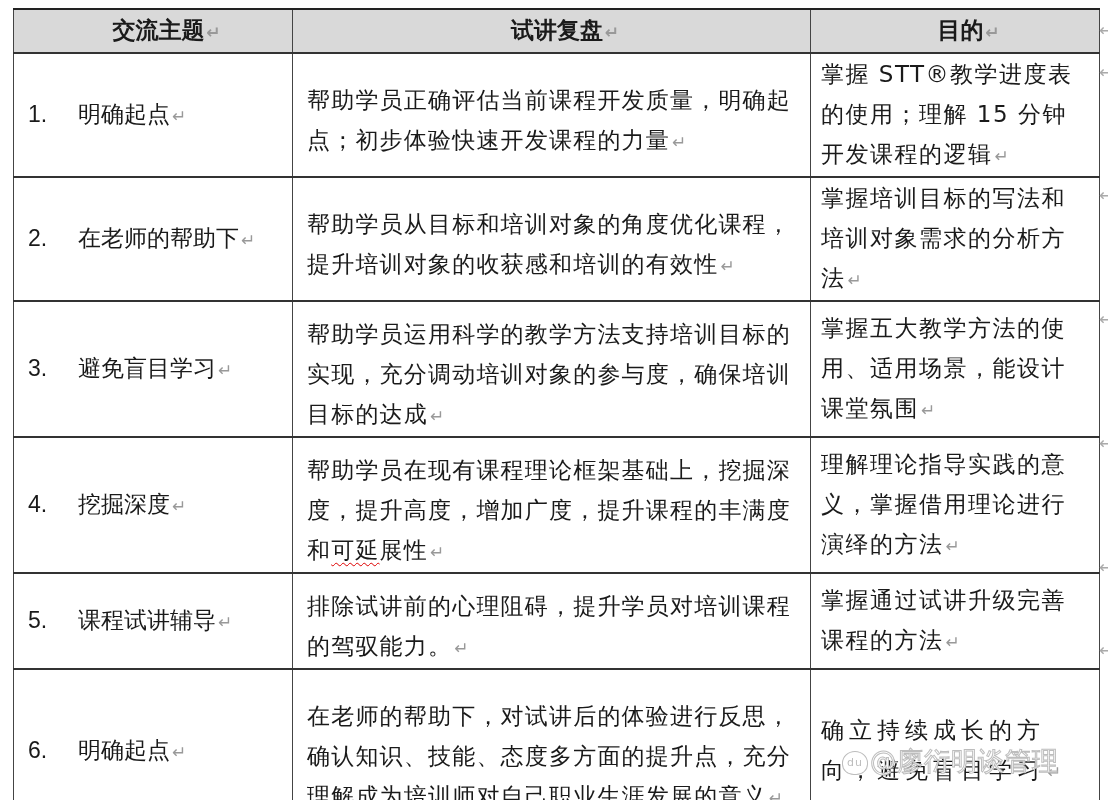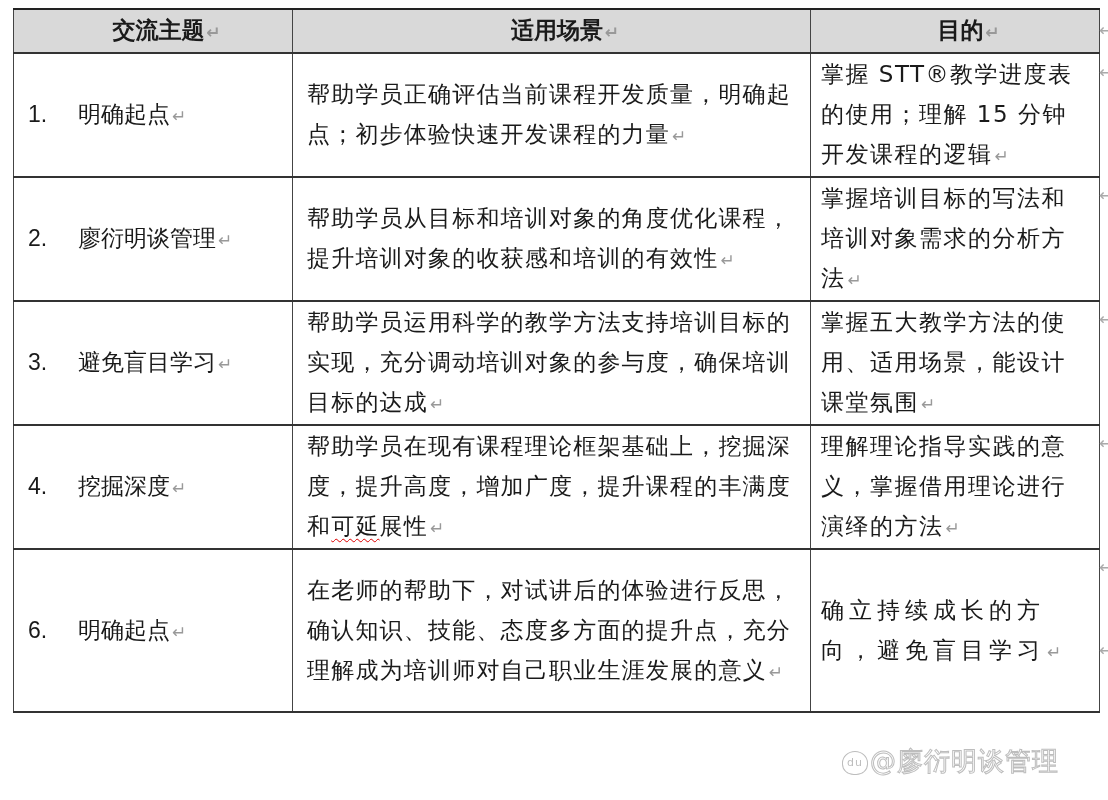--- a/index.html
+++ b/index.html
@@ -46,21 +46,21 @@
     table.course-table td.topic {
       padding-left: 14px;
       white-space: nowrap;
     }
     table.course-table td.topic .num {
       display: inline-block;
       width: 50px;
       font-family: "Liberation Sans", sans-serif;
     }
     table.course-table td.content {
-      padding: 0 14px 0 14px;
+      padding: 12px 14px 0 14px;
       letter-spacing: 1.2px;
       margin-top: 42px;
     }
     table.course-table td.purpose {
       padding: 0 12px 0 10px;
       letter-spacing: 1.5px;
     }
     table.course-table td.purpose.spaced {
       letter-spacing: 5px;
       border-radius: 27px;
@@ -117,44 +117,49 @@
 
 <table class="course-table">
   <colgroup>
     <col class="c1">
       <col class="c2">
       <col class="c3">
   </colgroup>
   <thead>
     <tr>
       <th><span>交流主题</span><span class="pmark">↵</span></th>
-      <th><span>适用场景</span><span class="pmark">↵</span></th>
+      <th><span>试讲复盘</span><span class="pmark">↵</span></th>
       <th><span>目的</span><span class="pmark">↵</span></th>
     </tr>
   </thead>
   <tbody>
     <tr style="height:123px">
       <td class="topic"><span class="num">1.</span><span>明确起点</span><span class="pmark">↵</span></td>
       <td class="content"><span>帮助学员正确评估当前课程开发质量，明确起点；初步体验快速开发课程的力量</span><span class="pmark">↵</span></td>
       <td class="purpose"><span>掌握 STT®教学进度表的使用；理解 15 分钟开发课程的逻辑</span><span class="pmark">↵</span></td>
     </tr>
     <tr style="height:123px">
-      <td class="topic"><span class="num">2.</span><span>廖衍明谈管理</span><span class="pmark">↵</span></td>
+      <td class="topic"><span class="num">2.</span><span>在老师的帮助下</span><span class="pmark">↵</span></td>
       <td class="content"><span>帮助学员从目标和培训对象的角度优化课程，提升培训对象的收获感和培训的有效性</span><span class="pmark">↵</span></td>
       <td class="purpose"><span>掌握培训目标的写法和培训对象需求的分析方法</span><span class="pmark">↵</span></td>
     </tr>
     <tr style="height:124px">
       <td class="topic"><span class="num">3.</span><span>避免盲目学习</span><span class="pmark">↵</span></td>
       <td class="content"><span>帮助学员运用科学的教学方法支持培训目标的实现，充分调动培训对象的参与度，确保培训目标的达成</span><span class="pmark">↵</span></td>
       <td class="purpose"><span>掌握五大教学方法的使用、适用场景，能设计课堂氛围</span><span class="pmark">↵</span></td>
     </tr>
     <tr style="height:124px">
       <td class="topic"><span class="num">4.</span><span>挖掘深度</span><span class="pmark">↵</span></td>
       <td class="content"><span>帮助学员在现有课程理论框架基础上，挖掘深度，提升高度，增加广度，提升课程的丰满度和</span><span class="squiggle">可延</span><span>展性</span><span class="pmark">↵</span></td>
       <td class="purpose"><span>理解理论指导实践的意义，掌握借用理论进行演绎的方法</span><span class="pmark">↵</span></td>
+    </tr>
+    <tr style="height:83px">
+      <td class="topic"><span class="num">5.</span><span>课程试讲辅导</span><span class="pmark">↵</span></td>
+      <td class="content"><span>排除试讲前的心理阻碍，提升学员对培训课程的驾驭能力。</span><span class="pmark">↵</span></td>
+      <td class="purpose"><span>掌握通过试讲升级完善课程的方法</span><span class="pmark">↵</span></td>
     </tr>
     <tr style="height:163px">
       <td class="topic"><span class="num">6.</span><span>明确起点</span><span class="pmark">↵</span></td>
       <td class="content"><span>在老师的帮助下，对试讲后的体验进行反思，确认知识、技能、态度多方面的提升点，充分理解成为培训师对自己职业生涯发展的意义</span><span class="pmark">↵</span></td>
       <td class="purpose spaced"><span>确立持续成长的方向，避免盲目学习</span><span class="pmark">↵</span></td>
     </tr>
   </tbody>
 </table>
 
 <span class="row-end" style="top:20px">↵</span>

